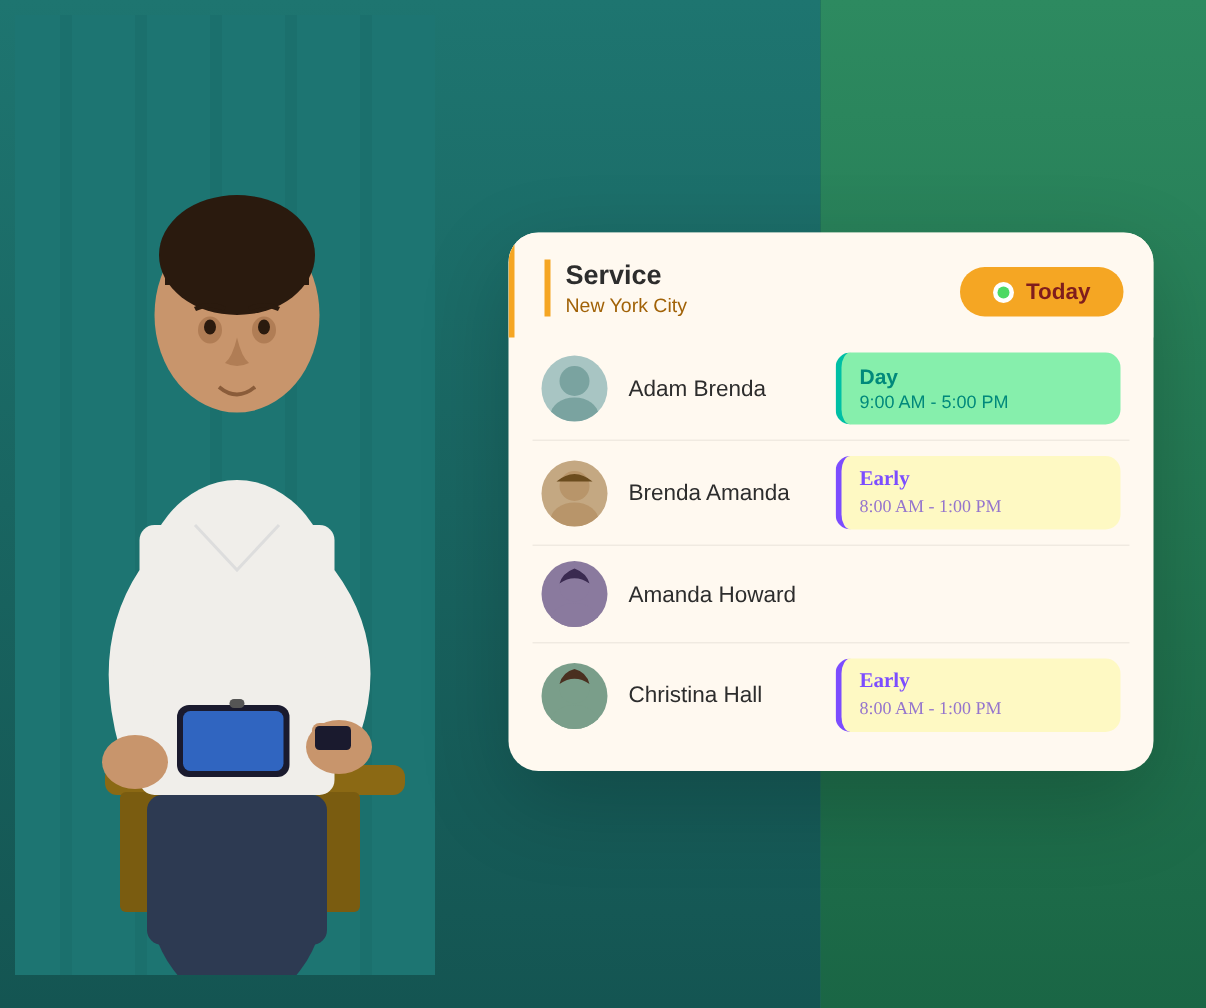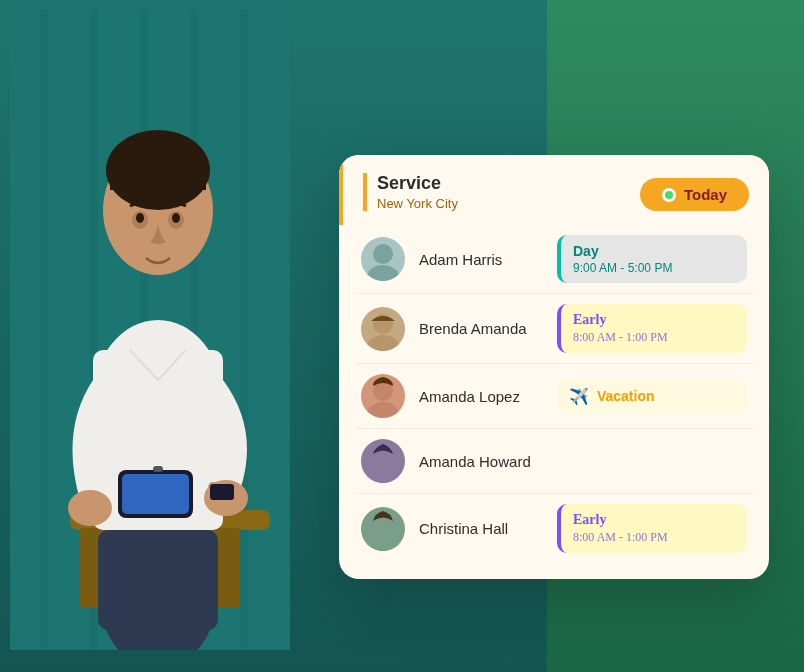--- a/index.html
+++ b/index.html
@@ -130,21 +130,21 @@
     }
 
     .shift-badge {
       flex: 1;
       border-radius: 10px;
       padding: 8px 12px;
       margin-left: 8px;
     }
 
     .shift-badge.day {
-      background: #e5e5e5;
+      background: #86efac;
       border-left: 4px solid #00bfa5;
     }
 
     .shift-badge.early {
       background: #fef9c3;
       border-left: 4px solid #7c4dff;
       font-family: Liberation Serif, serif;
     }
 
     .shift-badge.vacation {
@@ -285,21 +285,21 @@
 
   <div class="employee-list">
 
     <div class="employee-row">
       <div class="avatar avatar-1">
         <svg width="44" height="44" viewBox="0 0 44 44">
             <circle cx="22" cy="17" r="10" fill="#7aa3a0"></circle>
             <ellipse cx="22" cy="40" rx="16" ry="12" fill="#7aa3a0"></ellipse>
           </svg>
       </div>
-      <div class="employee-name">Adam Harris</div>
+      <div class="employee-name">Adam Brenda</div>
       <div class="shift-badge day">
         <div class="shift-title">Day</div>
         <div class="shift-time">9:00 AM - 5:00 PM</div>
       </div>
     </div>
 
     <div class="employee-row">
       <div class="avatar avatar-2">
         <svg width="44" height="44" viewBox="0 0 44 44">
             <circle cx="22" cy="17" r="10" fill="#b8956a"></circle>
@@ -307,34 +307,20 @@
             <path d="M10 14 Q22 4 34 14" fill="#6b4c1e"></path>
           </svg>
       </div>
       <div class="employee-name">Brenda Amanda</div>
       <div class="shift-badge early">
         <div class="shift-title">Early</div>
         <div class="shift-time">8:00 AM - 1:00 PM</div>
       </div>
     </div>
 
-    <div class="employee-row">
-      <div class="avatar avatar-3">
-        <svg width="44" height="44" viewBox="0 0 44 44">
-            <circle cx="22" cy="17" r="10" fill="#c4856a"></circle>
-            <ellipse cx="22" cy="40" rx="16" ry="12" fill="#c4856a"></ellipse>
-            <path d="M12 12 Q22 6 32 12 Q32 5 22 3 Q12 5 12 12" fill="#5a3010"></path>
-          </svg>
-      </div>
-      <div class="employee-name">Amanda Lopez</div>
-      <div class="shift-badge vacation">
-        <span class="airplane-icon">✈️</span>
-        <div class="shift-title">Vacation</div>
-      </div>
-    </div>
 
     <div class="employee-row">
       <div class="avatar avatar-4">
         <svg width="44" height="44" viewBox="0 0 44 44">
             <circle cx="22" cy="17" r="10" fill="#8a7a9e"></circle>
             <ellipse cx="22" cy="40" rx="16" ry="12" fill="#8a7a9e"></ellipse>
             <path d="M12 15 Q22 8 32 15 Q30 8 22 5 Q14 8 12 15" fill="#3a2a50"></path>
           </svg>
       </div>
       <div class="employee-name">Amanda Howard</div>

